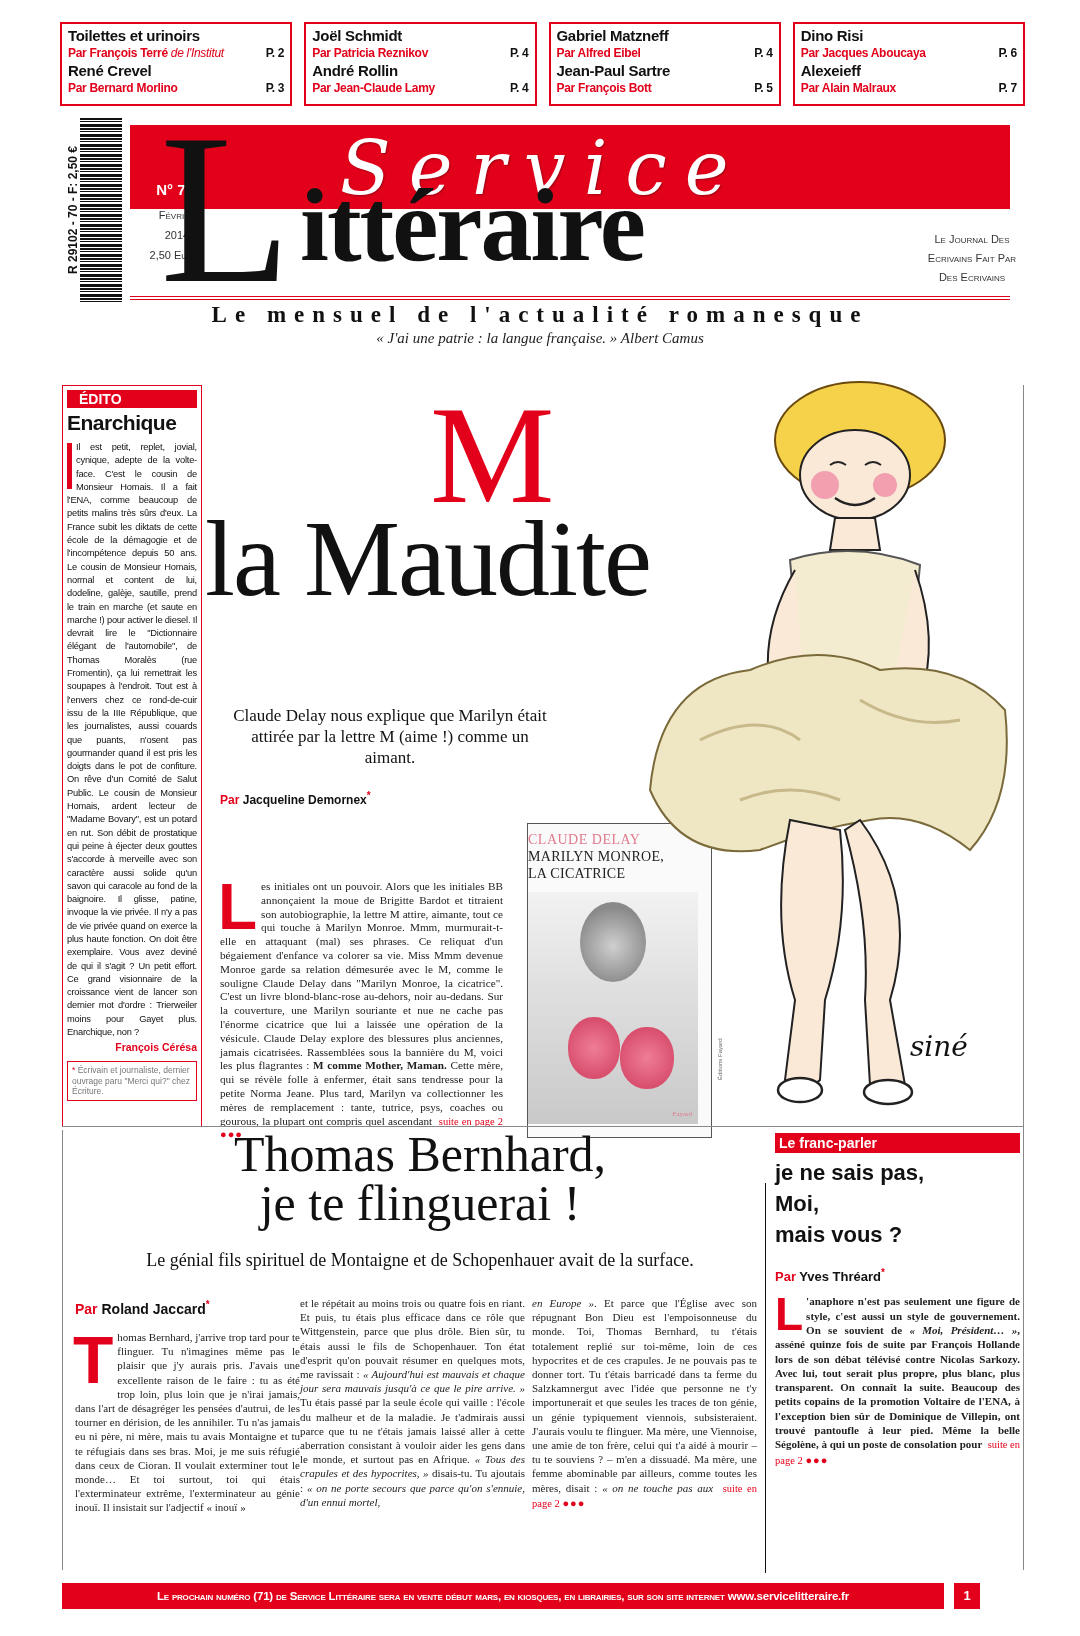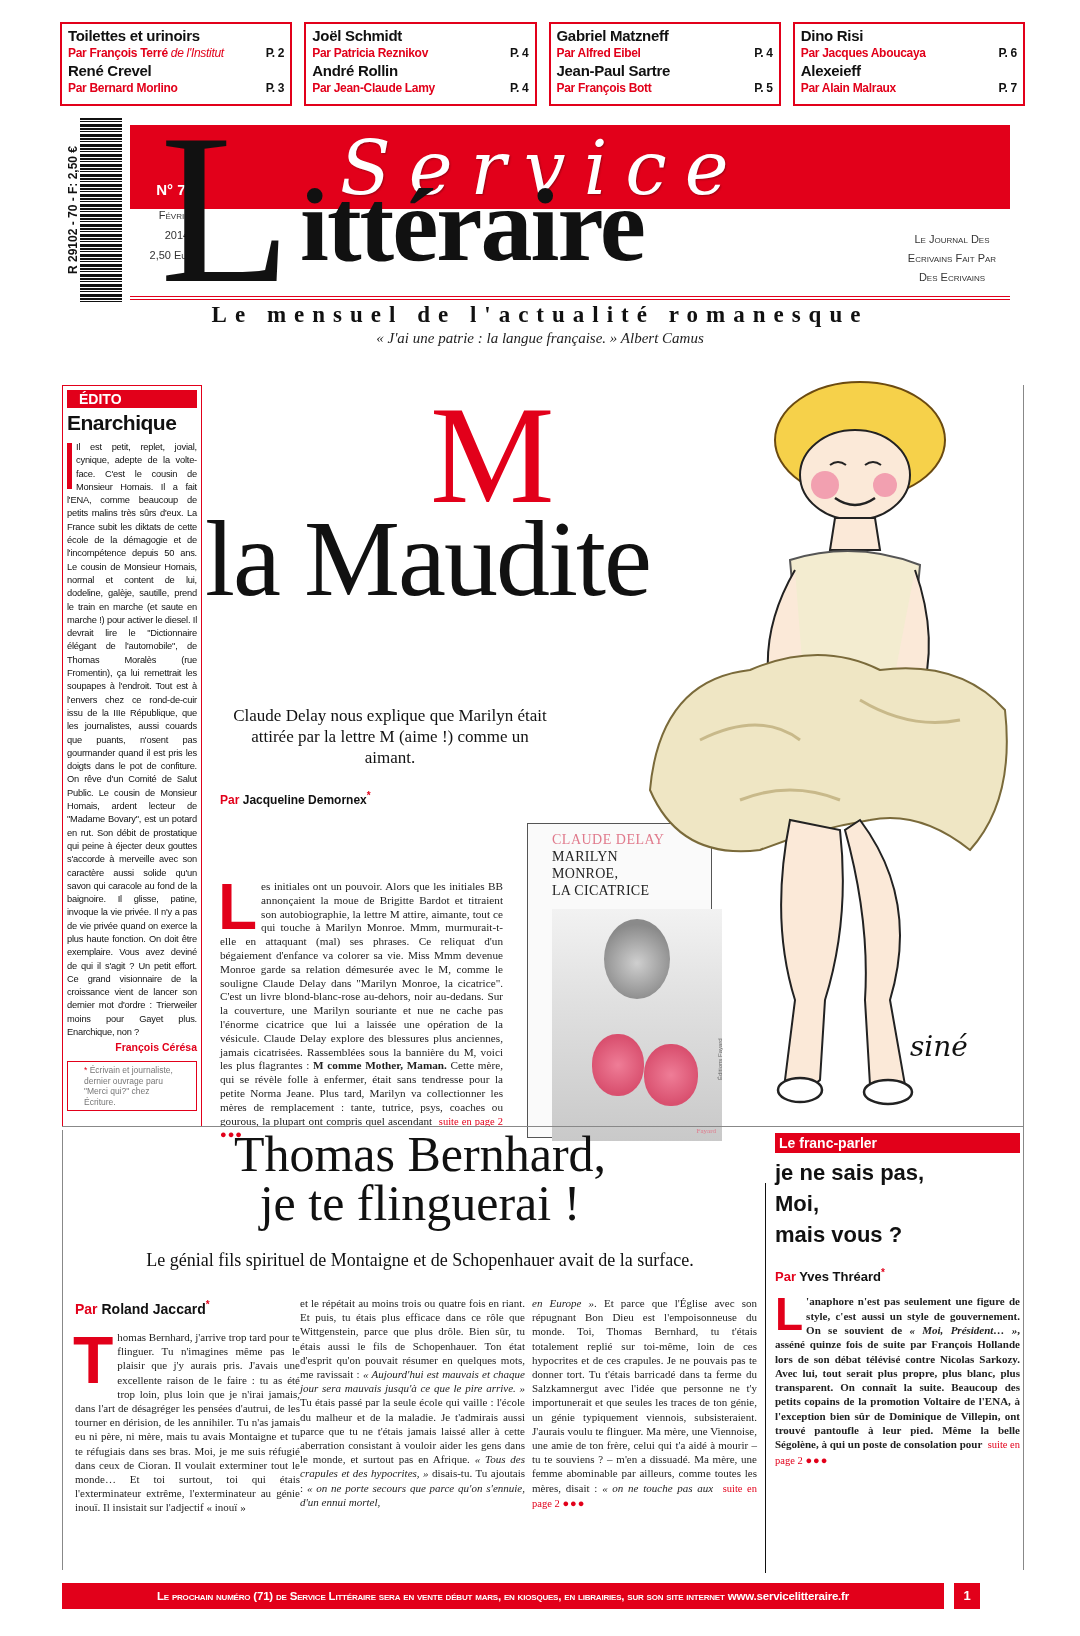--- a/index.html
+++ b/index.html
@@ -21,53 +21,53 @@
   .barcode .bars { position: absolute; left: 20px; top: 0; width: 42px; height: 185px;
     background: repeating-linear-gradient(180deg, #111 0 2px, #fff 2px 3px, #111 3px 4px, #fff 4px 6px, #111 6px 9px, #fff 9px 10px); }
   .barcode .code { position: absolute; left: -62px; top: 85px; transform: rotate(-90deg); font-family: "Liberation Sans", sans-serif; font-weight: bold; font-size: 12px; width: 150px; text-align: center; }
   .redband { position: absolute; left: 90px; top: 12px; width: 880px; height: 84px; background: #e2001a; }
   .issue { position: absolute; left: 100px; top: 58px; width: 70px; color: #fff; font-family: "Liberation Sans", sans-serif; font-weight: bold; font-size: 15px; text-align: center; margin-top: 10px; }
   .issue-info { position: absolute; left: 92px; top: 92px; width: 90px; font-family: "Liberation Sans", sans-serif; font-size: 11px; line-height: 20px; color: #333; text-align: center; }
   .issue-info .date { font-variant: small-caps; }
   .logo-L { position: absolute; left: 120px; top: -12px; font-family: "Liberation Serif", serif; font-size: 215px; line-height: 1; color: #111; font-weight: normal; }
   .logo-service { position: absolute; left: 300px; top: 12px; font-family: "DejaVu Serif", serif; font-style: italic; font-size: 74px; color: #fff; letter-spacing: 18px; text-shadow: 1px 1px 2px rgba(0,0,0,.3); }
   .logo-litteraire { position: absolute; left: 260px; top: 60px; font-family: "Liberation Serif", serif; font-weight: bold; font-size: 104px; line-height: 1; color: #111; letter-spacing: -2px; }
-  .tagline-right { position: absolute; right: 28px; top: 117px; width: 120px; text-align: center; font-family: "Liberation Sans", sans-serif; font-variant: small-caps; font-size: 11px; line-height: 19px; color: #333; }
+  .tagline-right { position: absolute; right: 8px; top: 117px; width: 120px; text-align: center; font-family: "Liberation Sans", sans-serif; font-variant: small-caps; font-size: 11px; line-height: 19px; color: #333; }
   .mast-rule { position: absolute; left: 90px; top: 183px; width: 880px; height: 4px; border-top: 1px solid #e2001a; border-bottom: 1px solid #e2001a; }
 
   .motto { position: absolute; top: 302px; left: 0; width: 1080px; text-align: center; font-weight: bold; font-size: 23px; letter-spacing: 8px; }
   .quote { position: absolute; top: 330px; left: 0; width: 1080px; text-align: center; font-style: italic; font-size: 15px; color: #222; }
 
   
   .edito { position: absolute; top: 385px; left: 62px; width: 140px; height: 742px; border: 1px solid #e2001a; padding: 4px 4px; }
   .edito .kicker { background: #e2001a; color: #fff; font-family: "Liberation Sans", sans-serif; font-weight: bold; font-size: 14px; padding: 0 12px; line-height: 18px; }
   .edito .headline { font-family: "Liberation Sans", sans-serif; font-weight: bold; font-size: 21px; margin: 3px 0 6px; letter-spacing: -0.5px; }
   .edito .body { font-family: "Liberation Sans", sans-serif; font-size: 9.3px; line-height: 13.3px; text-align: justify; letter-spacing: -0.2px; }
   .edito .dropbar { float: left; width: 5px; height: 46px; background: #e2001a; margin: 2px 4px 0 0; }
   .edito .signature { text-align: right; font-family: "Liberation Sans", sans-serif; font-weight: bold; color: #e2001a; font-size: 10.5px; margin-top: 2px; }
-  .edito .note { margin-top: 8px; border: 1px solid #e2001a; padding: 3px 16px; font-family: "Liberation Sans", sans-serif; font-size: 8.5px; line-height: 10.5px; color: #777; }
+  .edito .note { margin-top: 8px; border: 1px solid #e2001a; padding: 3px 4px; font-family: "Liberation Sans", sans-serif; font-size: 8.5px; line-height: 10.5px; color: #777; }
   .edito .note .ast { color: #e2001a; }
 
   .vline-left { position: absolute; left: 62px; top: 1130px; width: 1px; height: 440px; background: #888; }
   .vline-right { position: absolute; left: 1023px; top: 385px; width: 1px; height: 1185px; background: #888; }
 
   
   .bigM { position: absolute; top: 385px; left: 430px; font-family: "Liberation Serif", serif; font-size: 140px; color: #e2001a; line-height: 1; }
   .maudite { position: absolute; top: 505px; left: 205px; font-family: "Liberation Serif", serif; font-size: 108px; color: #111; line-height: 1; letter-spacing: -2px; }
   .deck { position: absolute; top: 705px; left: 225px; width: 330px; text-align: center; font-size: 17px; line-height: 21px; color: #111; }
   .byline1 { position: absolute; top: 790px; left: 220px; font-family: "Liberation Sans", sans-serif; font-weight: bold; font-size: 12px; }
   .byline1 .par { color: #e2001a; }
   .byline1 .ast { color: #e2001a; font-size: 10px; vertical-align: super; }
 
   .story1 { position: absolute; top: 880px; left: 220px; width: 283px; font-size: 11.2px; line-height: 13.8px; text-align: justify; color: #222; }
   .dropcap-L { float: left; font-family: "Liberation Sans", sans-serif; font-weight: bold; font-size: 64px; line-height: 54px; color: #e2001a; margin: 0 4px 0 -2px; }
   .more { color: #e2001a; font-size: 10.5px; }
   .dots { color: #e2001a; letter-spacing: 1px; font-size: 11px; }
 
-  .bookcover { position: absolute; top: 823px; left: 527px; width: 185px; height: 315px; border: 1px solid #555; background: #fafafa; padding: 8px 24px; }
+  .bookcover { position: absolute; top: 823px; left: 527px; width: 185px; height: 315px; border: 1px solid #555; background: #fafafa; padding: 8px 0; }
   .bookcover .author { font-size: 14px; color: #e07a8c; letter-spacing: 0.5px; }
   .bookcover .title { font-size: 14px; color: #222; line-height: 17px; letter-spacing: 0.3px; }
   .bookcover .photo { margin-top: 10px; width: 170px; height: 232px; background: linear-gradient(180deg, #f2f2f2 0%, #e0e0e0 40%, #c9c9c9 100%); position: relative; }
   .photo .head { position: absolute; left: 52px; top: 10px; width: 66px; height: 80px; border-radius: 50%; background: radial-gradient(circle at 50% 55%, #cfcfcf 0%, #8a8a8a 70%); }
   .photo .rose1 { position: absolute; left: 40px; top: 125px; width: 52px; height: 62px; border-radius: 48%; background: radial-gradient(circle, #ef7d97 0%, #d9506f 70%); }
   .photo .rose2 { position: absolute; left: 92px; top: 135px; width: 54px; height: 62px; border-radius: 48%; background: radial-gradient(circle, #ef7d97 0%, #d9506f 70%); }
   .photo .pub { position: absolute; right: 6px; bottom: 6px; font-size: 7px; color: #e07a8c; }
   .credit-vert { position: absolute; left: 717px; top: 1080px; transform: rotate(-90deg); transform-origin: left top; font-family: "Liberation Sans", sans-serif; font-size: 6px; color: #666; }
 
   

